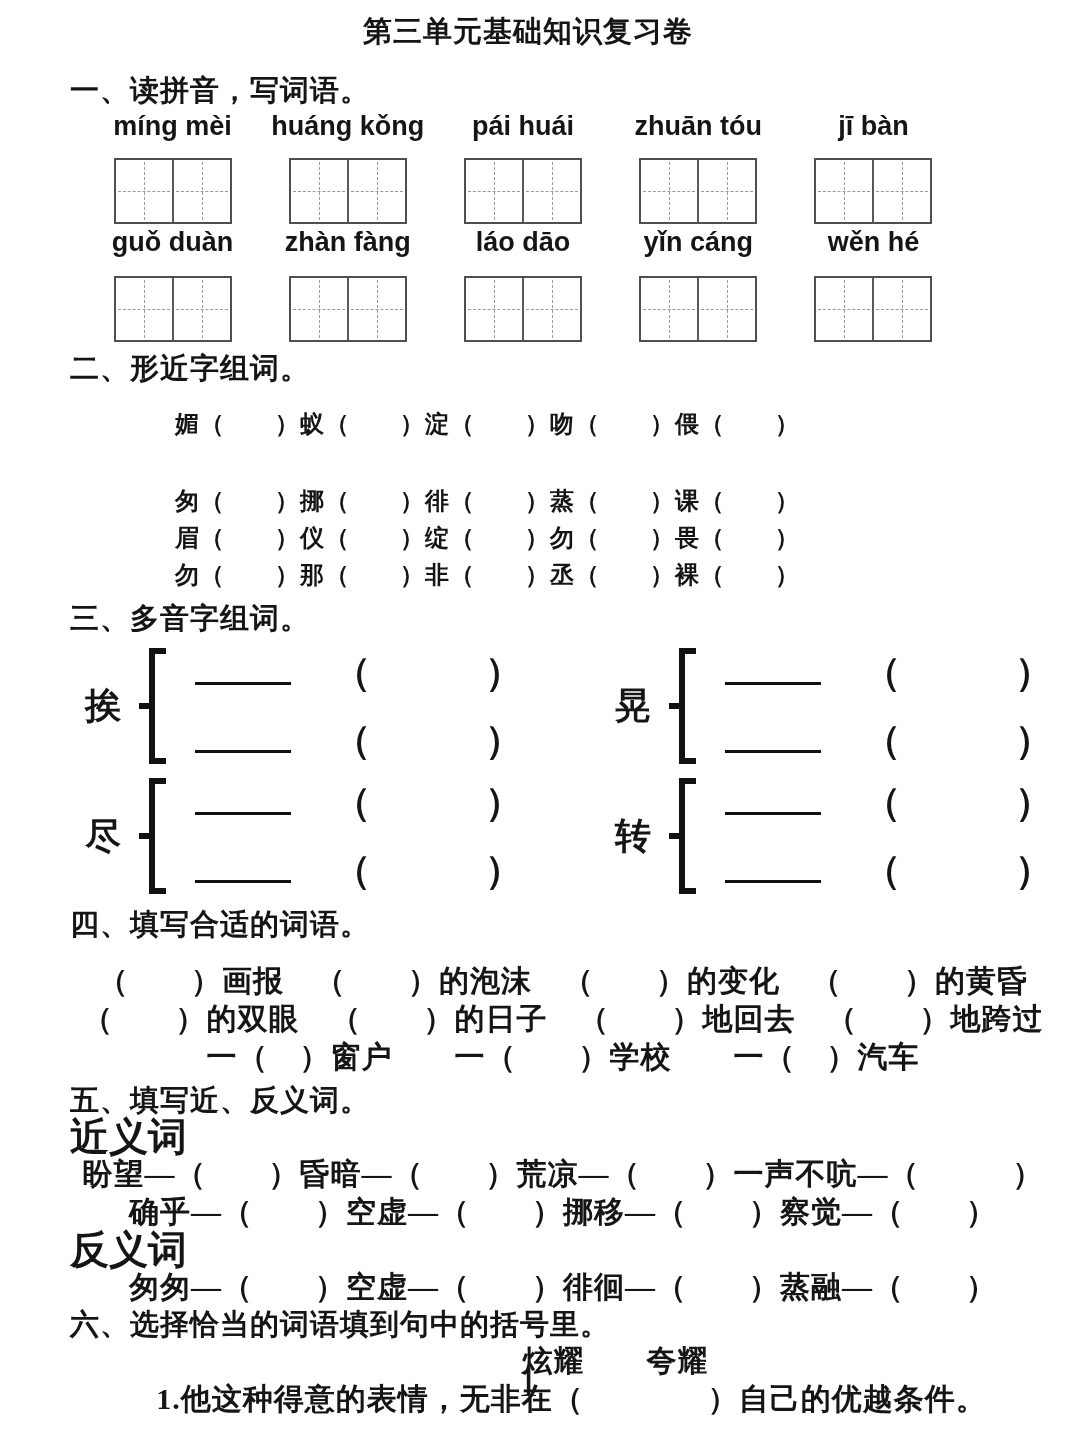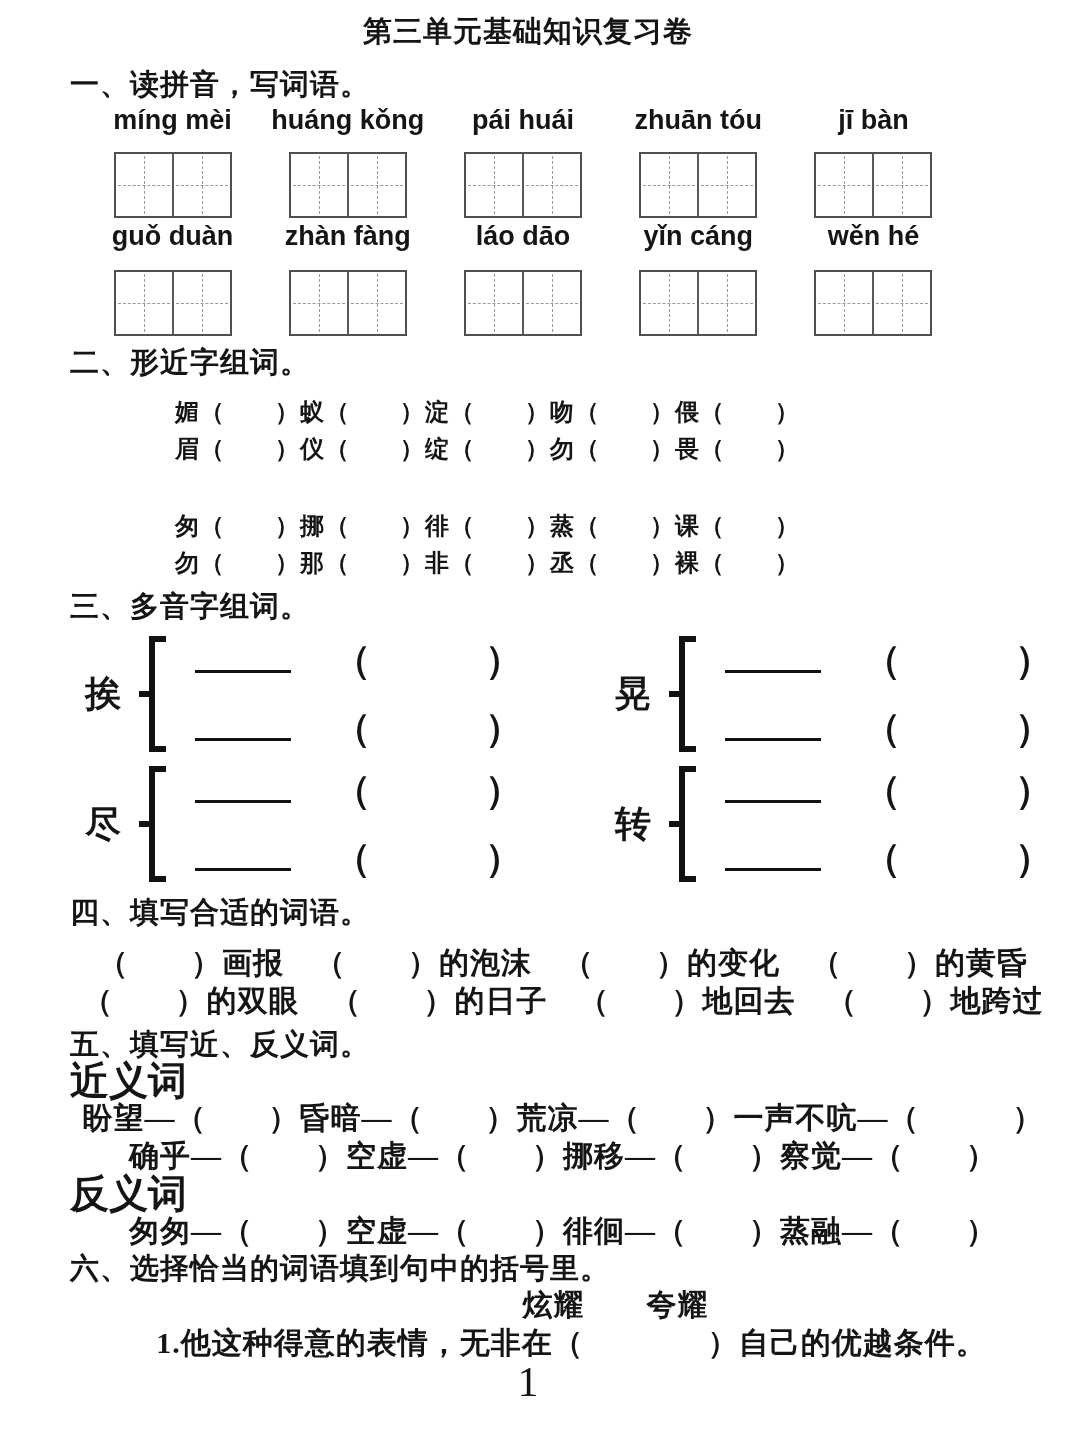--- a/index.html
+++ b/index.html
@@ -68,21 +68,21 @@
 
   
   .t-row {
     font-size: 30px; font-weight: 700; padding-left: 70px;
     line-height: 38px; white-space: nowrap; letter-spacing: 1px; text-align: center;
   }
   .t-sub { font-size: 39px; font-weight: 700; padding-left: 70px; line-height: 37px; }
   .wordbank { padding-left: 175px; }
   .q-row { padding-left: 87px; }
 
-  .mt4  { margin-top: 14px; }
+  .mt4  { margin-top: 20px; }
   .mt6  { margin-top: 6px; }
   .mt8  { margin-top: 8px; }
   .mt10 { margin-top: 10px; }
 
   .page-num {
     position: absolute; left: 0; right: 0; bottom: 48px;
     text-align: center; font-size: 42px; font-weight: 400;
   }
 </style>
 </head>
@@ -191,22 +191,22 @@
     <div>
         <div class="tian">
           <div class="cell"></div>
           <div class="cell"></div>
         </div>
       </div>
   </div>
 
   <div class="sec-heading mt8">二、形近字组词。</div>
   <div class="s2-row mt4">媚（　　）蚁（　　）淀（　　）吻（　　）偎（　　）</div>
+  <div class="s2-row gap-above">匆（　　）挪（　　）徘（　　）蒸（　　）课（　　）</div>
   <div class="s2-row">眉（　　）仪（　　）绽（　　）勿（　　）畏（　　）</div>
-  <div class="s2-row gap-above">匆（　　）挪（　　）徘（　　）蒸（　　）课（　　）</div>
   <div class="s2-row">勿（　　）那（　　）非（　　）丞（　　）裸（　　）</div>
 
   <div class="sec-heading mt6">三、多音字组词。</div>
   <div class="s3-grid">
 
     <div class="dy">
       <span class="dy-char">挨</span>
       <div class="brace">
           <i class="mid"></i>
         </div>
@@ -271,20 +271,21 @@
             <span class="big-parens">（　　　）</span>
           </div>
       </div>
     </div>
 
   </div>
 
   <div class="sec-heading mt10">四、填写合适的词语。</div>
   <div class="t-row mt4">（　　）画报　（　　）的泡沫　（　　）的变化　（　　）的黄昏</div>
   <div class="t-row">（　　）的双眼　（　　）的日子　（　　）地回去　（　　）地跨过</div>
+  <div class="t-row">一（　）窗户　　一（　　）学校　　一（　）汽车</div>
 
   <div class="sec-heading mt6">五、填写近、反义词。</div>
   <div class="t-sub">近义词</div>
   <div class="t-row">盼望—（　　）昏暗—（　　）荒凉—（　　）一声不吭—（　　　）</div>
   <div class="t-row">确乎—（　　）空虚—（　　）挪移—（　　）察觉—（　　）</div>
   <div class="t-sub">反义词</div>
   <div class="t-row">匆匆—（　　）空虚—（　　）徘徊—（　　）蒸融—（　　）</div>
 
   <div class="sec-heading">六、选择恰当的词语填到句中的括号里。</div>
   <div class="t-row wordbank">炫耀　　夸耀</div>

